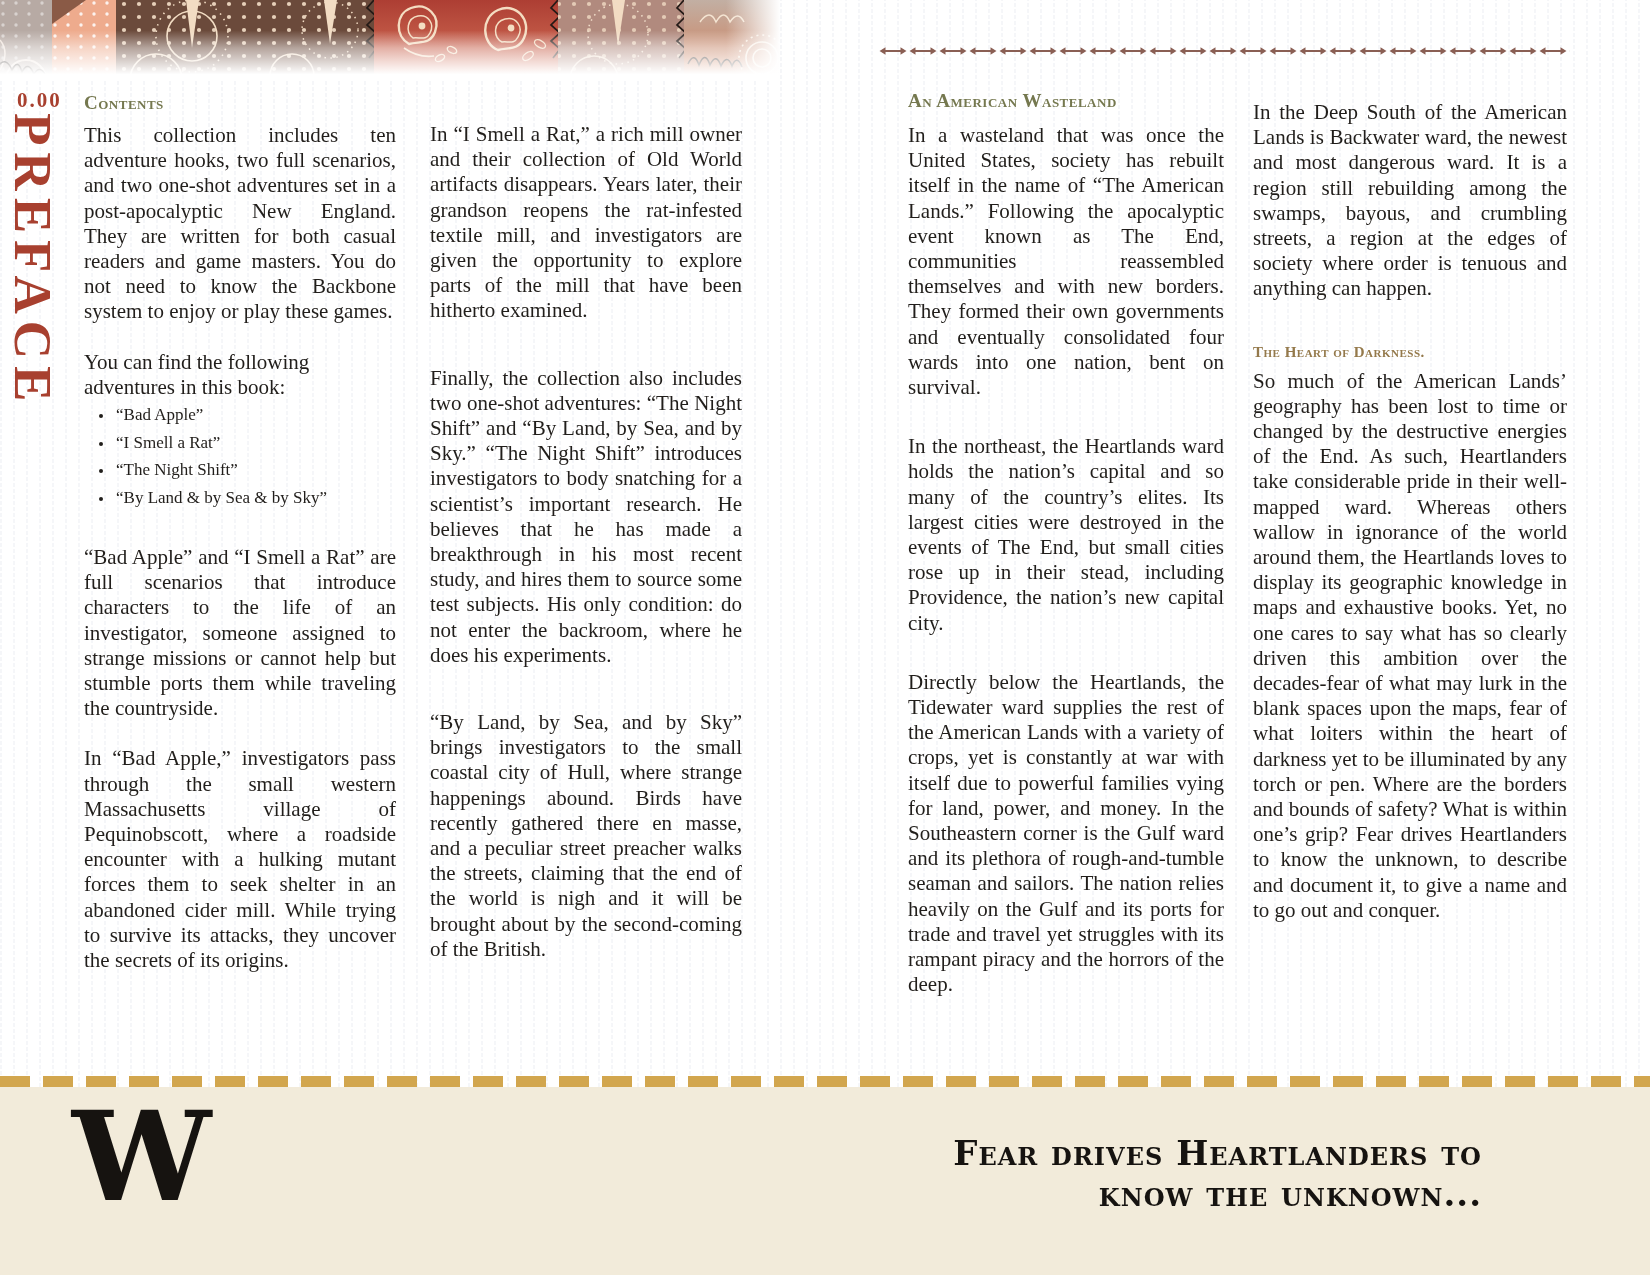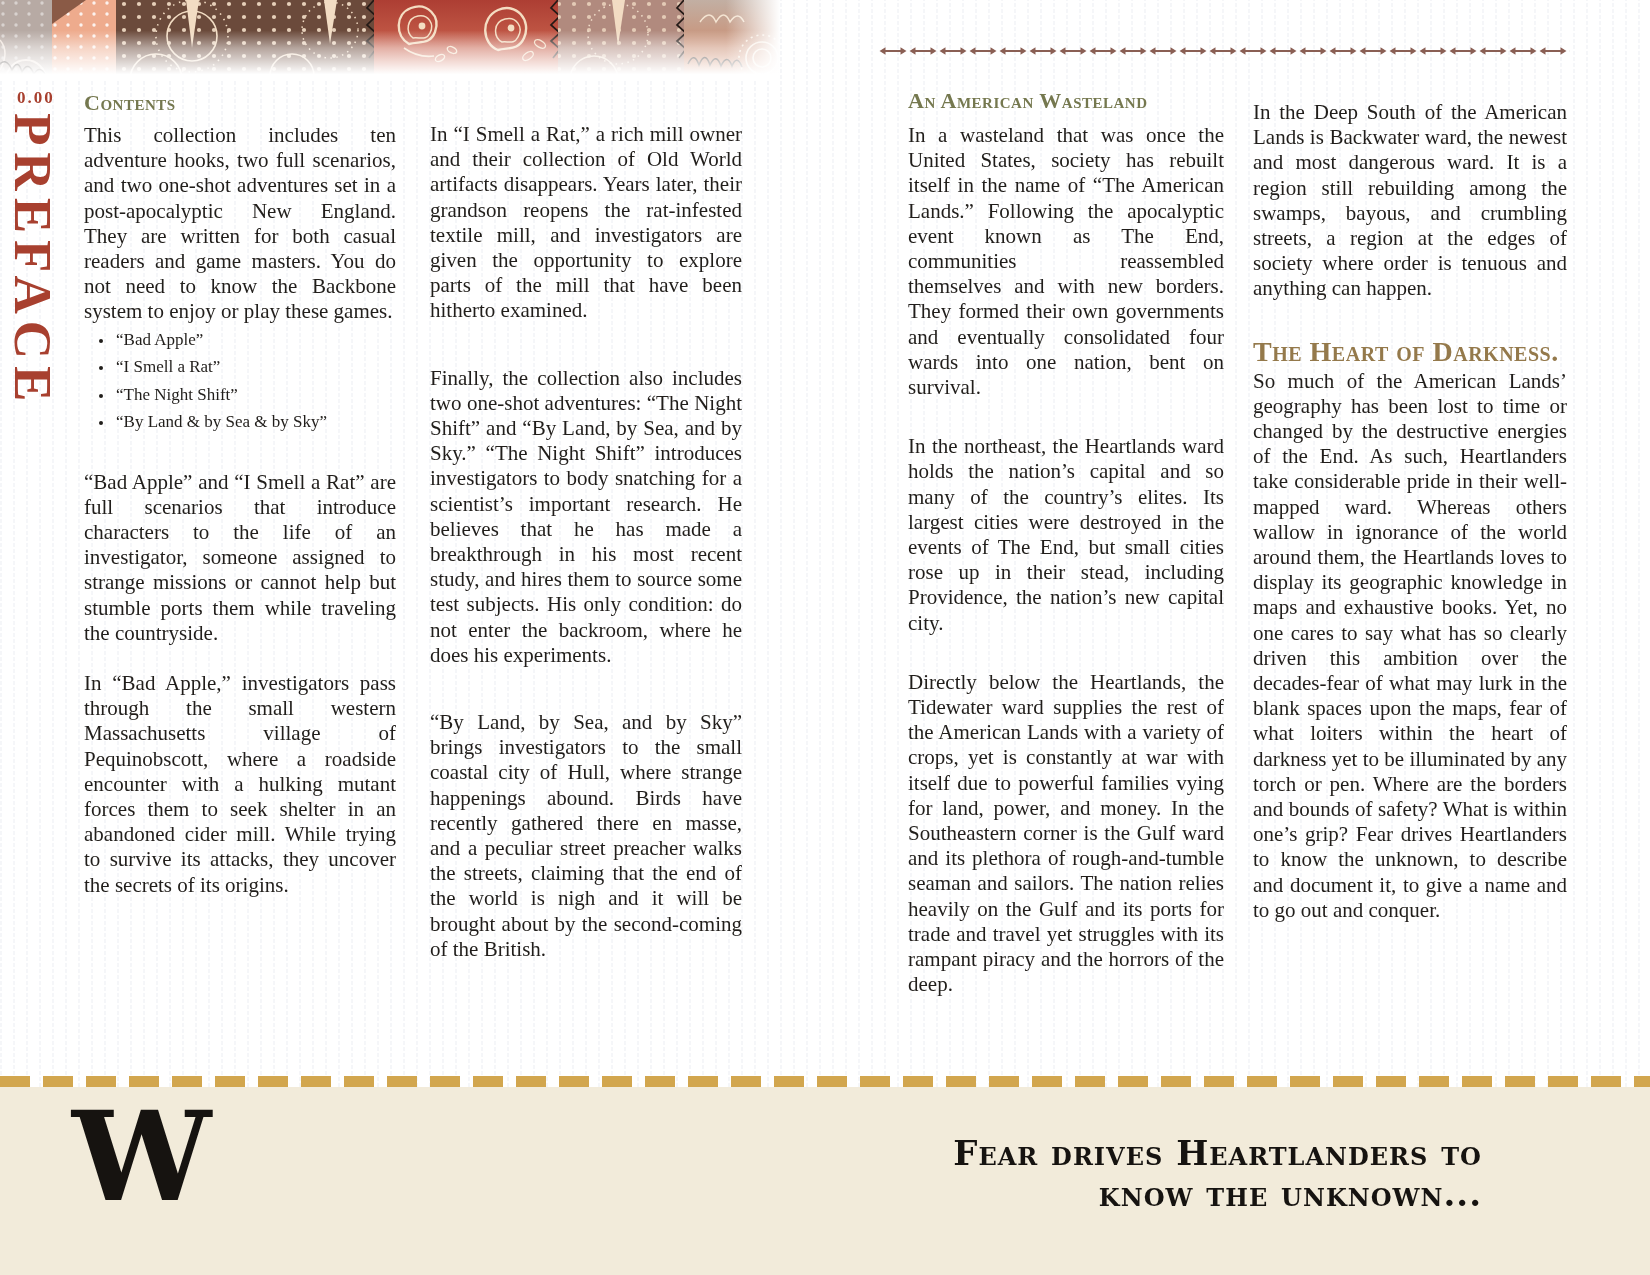--- a/index.html
+++ b/index.html
@@ -12,21 +12,21 @@
     content:""; position:absolute; inset:0; pointer-events:none;
     background-image:
       repeating-linear-gradient(0deg, #ffffff 0 2px, transparent 2px 6px),
       repeating-linear-gradient(90deg, rgba(200,206,220,0.18) 0 2px, transparent 2px 13px);
   }
   .banner { position:absolute; left:0; top:0; }
   .arrow-divider { position:absolute; left:878px; top:44px; }
 
   .section-number {
     position:absolute; left:17px; top:88px;
-    color:#a8402f; font-size:17px; font-weight:700; letter-spacing:2px;
+    color:#a8402f; font-size:21px; font-weight:700; letter-spacing:2px;
   }
   .preface-vertical {
     position:absolute; left:6px; top:113px;
     writing-mode:vertical-rl; color:#a8402f;
     font-size:53px; font-weight:700; letter-spacing:7px; line-height:1;
   }
 
   .col { position:absolute; }
   .col-1 { left:84px;  top:86px;  width:312px; }
   .col-2 { left:430px; top:122px; width:312px; }
@@ -37,25 +37,25 @@
     margin:0; font-size:21px; line-height:25.2px; text-align:justify;
     text-justify:inter-word;
   }
   p.no-justify { text-align:left; }
   .gap-sm { margin-top:25px !important; }
   .gap-md { margin-top:34px !important; }
   .gap-lg { margin-top:42px !important; }
 
   .col-heading {
     margin:0 0 4px 0; font-weight:600; color:#75784f;
-    font-variant:small-caps; font-size:22px; line-height:33px; letter-spacing:0.5px;
+    font-variant:small-caps; font-size:19px; line-height:33px; letter-spacing:0.5px;
   }
   .sub-heading {
     margin:36px 0 3px 0; font-weight:700; color:#94794b;
-    font-variant:small-caps; font-size:28px; line-height:28px; letter-spacing:0.5px;
+    font-variant:small-caps; font-size:15px; line-height:28px; letter-spacing:0.5px;
   }
 
   .adventure-list { margin:1px 0 0 13px; padding:0 0 0 17px; }
   .adventure-list li {
     font-size:17px; line-height:27.5px; padding-left:2px;
   }
   .adventure-list li::marker { font-size:15px; }
 
   .footer { position:absolute; left:0; top:1076px; width:1650px; height:199px; }
   .gold-dashes {
@@ -173,20 +173,21 @@
     </defs>
     <rect width="692" height="14" fill="url(#arrowPat)"></rect>
   </svg>
 
   <div class="section-number">0.00</div>
   <div class="preface-vertical">PREFACE</div>
 
   <div class="col col-1">
     <h2 class="col-heading">Contents</h2>
     <p>This collection includes ten adventure hooks, two full scenarios, and two one-shot adventures set in a post-apocalyptic New England. They are written for both casual readers and game masters. You do not need to know the Backbone system to enjoy or play these games.</p>
+    <p class="no-justify gap-sm">You can find the following adventures in this book:</p>
     <ul class="adventure-list">
       <li>“Bad Apple”</li>
       <li>“I Smell a Rat”</li>
       <li>“The Night Shift”</li>
       <li>“By Land &amp; by Sea &amp; by Sky”</li>
     </ul>
     <p class="gap-md">“Bad Apple” and “I Smell a Rat” are full scenarios that introduce characters to the life of an investigator, someone assigned to strange missions or cannot help but stumble ports them while traveling the countryside.</p>
     <p class="gap-sm">In “Bad Apple,” investigators pass through the small western Massachusetts village of Pequinobscott, where a roadside encounter with a hulking mutant forces them to seek shelter in an abandoned cider mill. While trying to survive its attacks, they uncover the secrets of its origins.</p>
   </div>
 

